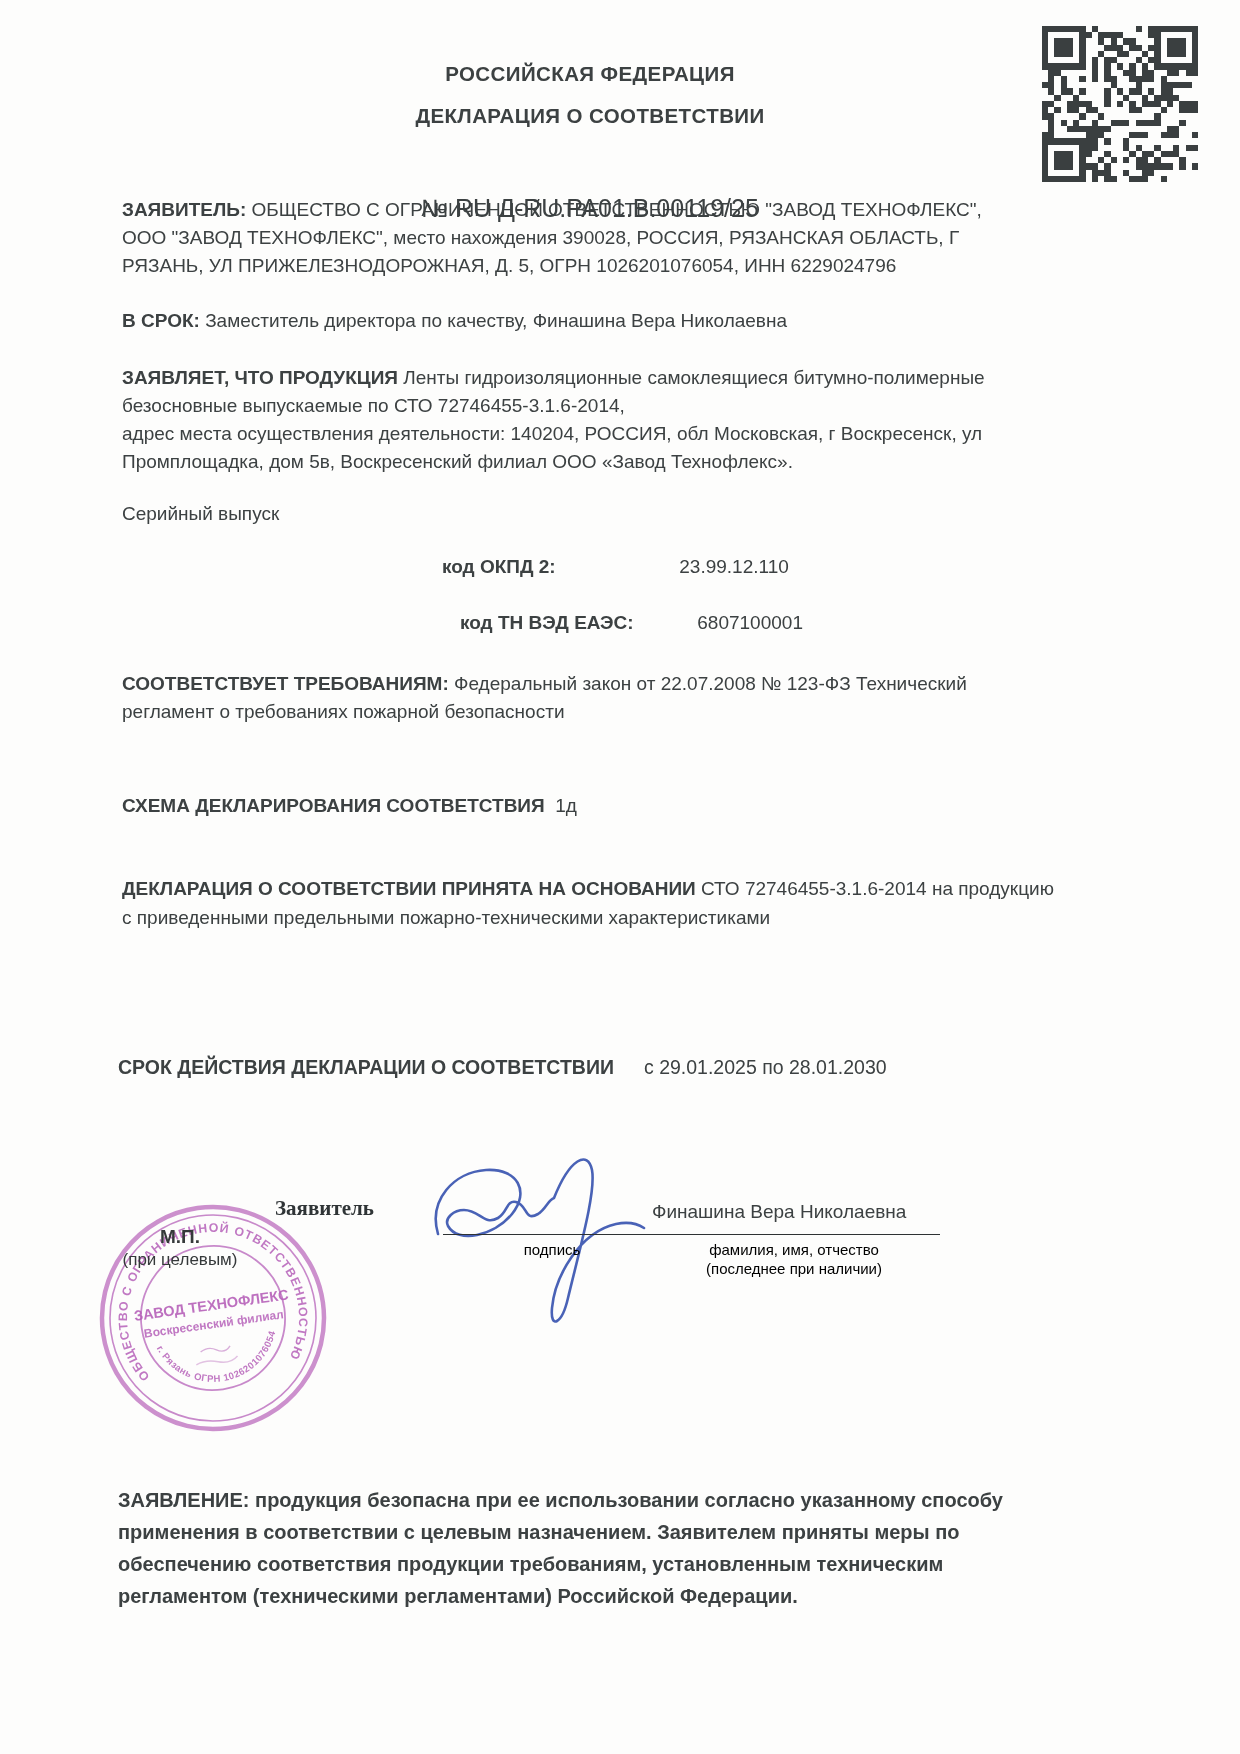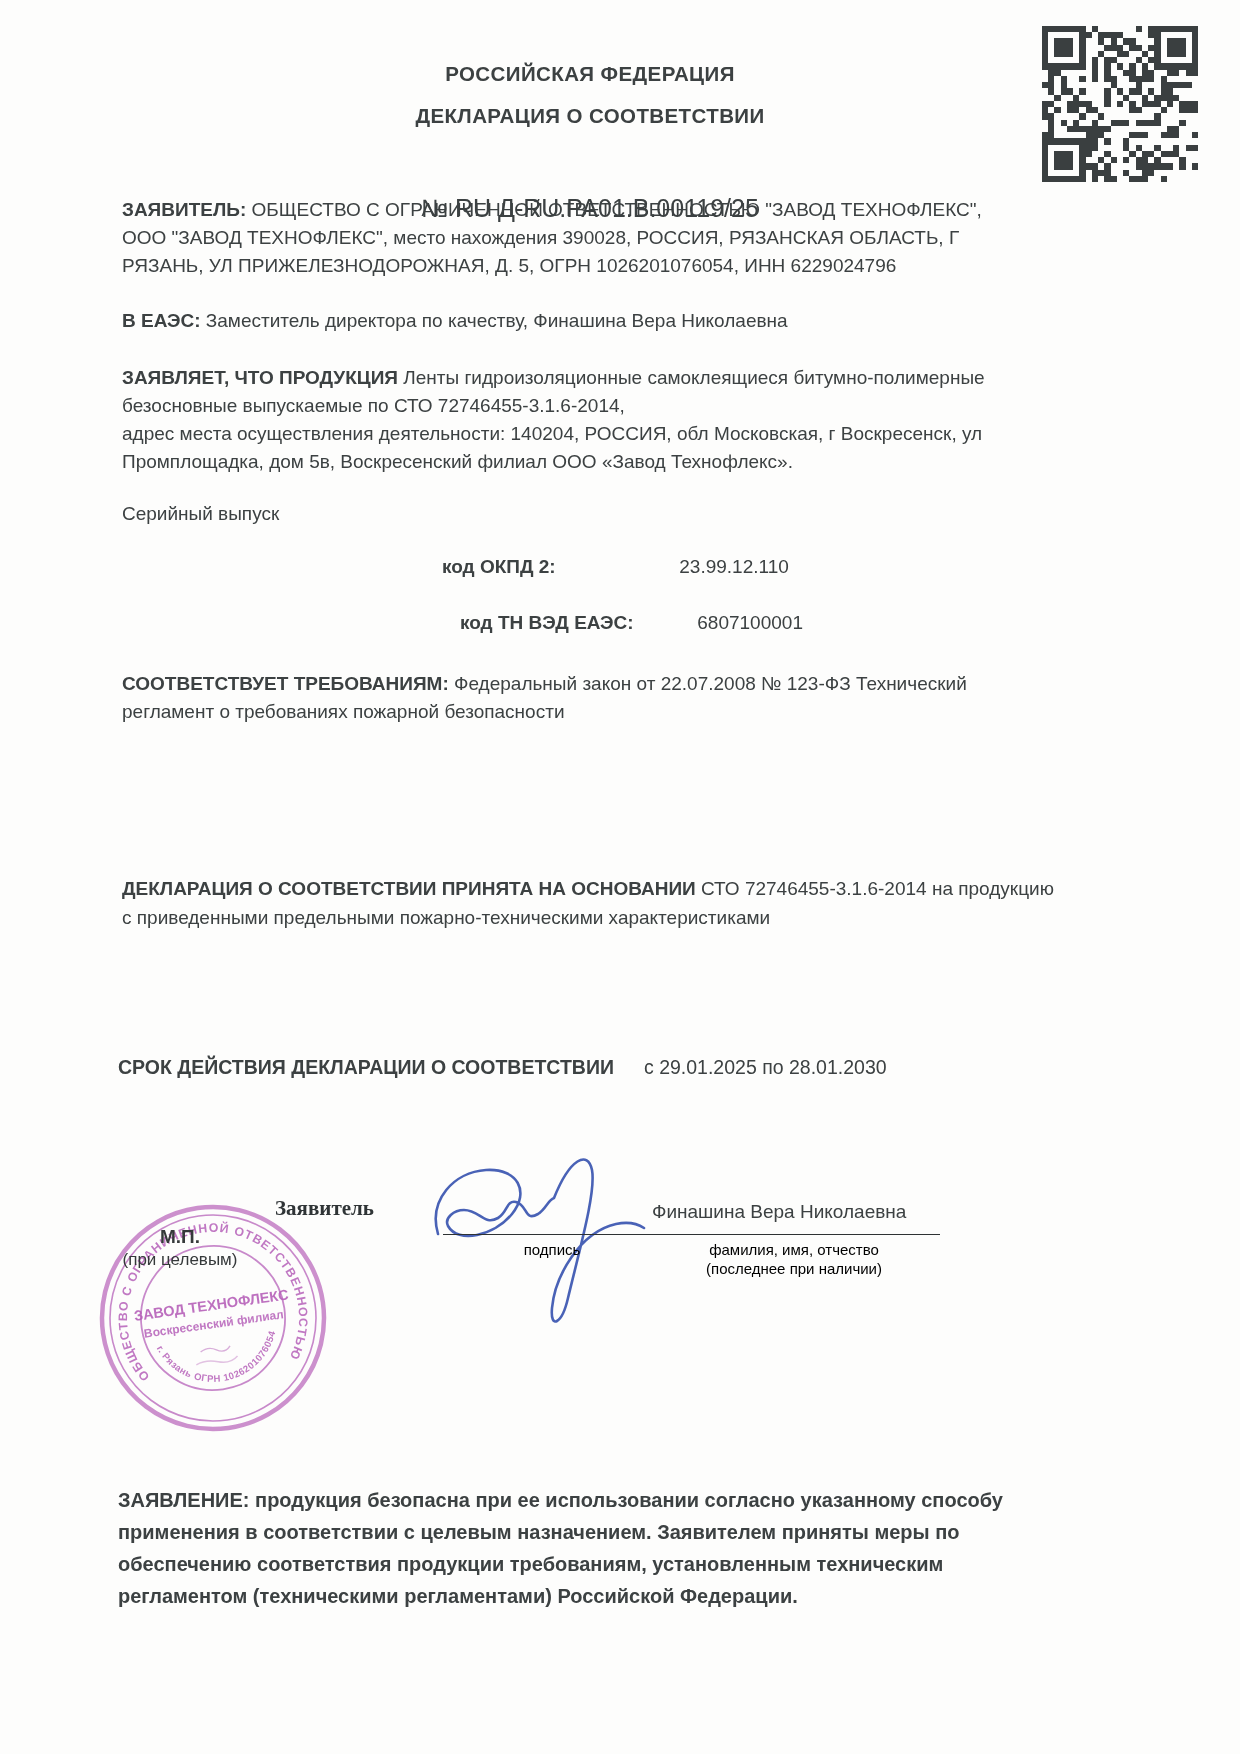--- a/index.html
+++ b/index.html
@@ -341,21 +341,21 @@
   <div class="abs hdr h-bold" style="top:62px;">РОССИЙСКАЯ ФЕДЕРАЦИЯ</div>
   <div class="abs hdr h-bold" style="top:104px;">ДЕКЛАРАЦИЯ О СООТВЕТСТВИИ</div>
   <div class="abs hdr h-num" style="top:150px;">№ RU Д-RU.РА01.В.00119/25</div>
 
   <p class="abs para" style="left:118px;top:192px;width:890px;">
     <span class="b">ЗАЯВИТЕЛЬ:</span>
     <span>ОБЩЕСТВО С ОГРАНИЧЕННОЙ ОТВЕТСТВЕННОСТЬЮ "ЗАВОД ТЕХНОФЛЕКС", ООО "ЗАВОД ТЕХНОФЛЕКС", место нахождения 390028, РОССИЯ,  РЯЗАНСКАЯ ОБЛАСТЬ, Г РЯЗАНЬ, УЛ ПРИЖЕЛЕЗНОДОРОЖНАЯ, Д. 5, ОГРН 1026201076054, ИНН 6229024796</span>
   </p>
 
   <p class="abs para" style="left:118px;top:303px;width:940px;">
-    <span class="b">В ЕАЭС:</span>
+    <span class="b">В СРОК:</span>
     <span>Заместитель директора по качеству, Финашина Вера Николаевна</span>
   </p>
 
   <p class="abs para" style="left:118px;top:360px;width:940px;">
     <span class="b">ЗАЯВЛЯЕТ, ЧТО ПРОДУКЦИЯ</span>
     <span>Ленты гидроизоляционные самоклеящиеся битумно-полимерные безосновные выпускаемые по СТО 72746455-3.1.6-2014,</span><br>
     <span>адрес места осуществления деятельности: 140204, РОССИЯ, обл Московская, г Воскресенск, ул Промплощадка, дом 5в, Воскресенский филиал ООО «Завод Технофлекс».</span>
   </p>
 
   <p class="abs para" style="left:118px;top:496px;">Серийный выпуск</p>
@@ -367,20 +367,24 @@
   <div class="abs code-row" style="left:460px;top:612px;">
     <span class="code-label">код ТН ВЭД ЕАЭС:</span>
     <span>6807100001</span>
   </div>
 
   <p class="abs para" style="left:118px;top:666px;width:940px;">
     <span class="b">СООТВЕТСТВУЕТ ТРЕБОВАНИЯМ:</span>
     <span>Федеральный закон от 22.07.2008 № 123-ФЗ Технический регламент о требованиях пожарной безопасности</span>
   </p>
 
+  <p class="abs para" style="left:118px;top:788px;">
+    <span class="b">СХЕМА ДЕКЛАРИРОВАНИЯ СООТВЕТСТВИЯ</span>&nbsp;
+    <span>1д</span>
+  </p>
 
   <p class="abs para" style="left:118px;top:870px;width:940px;line-height:29px;">
     <span class="b">ДЕКЛАРАЦИЯ О СООТВЕТСТВИИ ПРИНЯТА НА ОСНОВАНИИ</span>
     <span>СТО 72746455-3.1.6-2014 на продукцию с приведенными предельными пожарно-техническими характеристиками</span>
   </p>
 
   <div class="abs flexrow" style="left:118px;top:1056px;gap:30px;">
     <span class="b" style="font-size:19.5px;">СРОК ДЕЙСТВИЯ ДЕКЛАРАЦИИ О СООТВЕТСТВИИ</span>
     <span style="font-size:19.5px;">с 29.01.2025 по 28.01.2030</span>
   </div>

